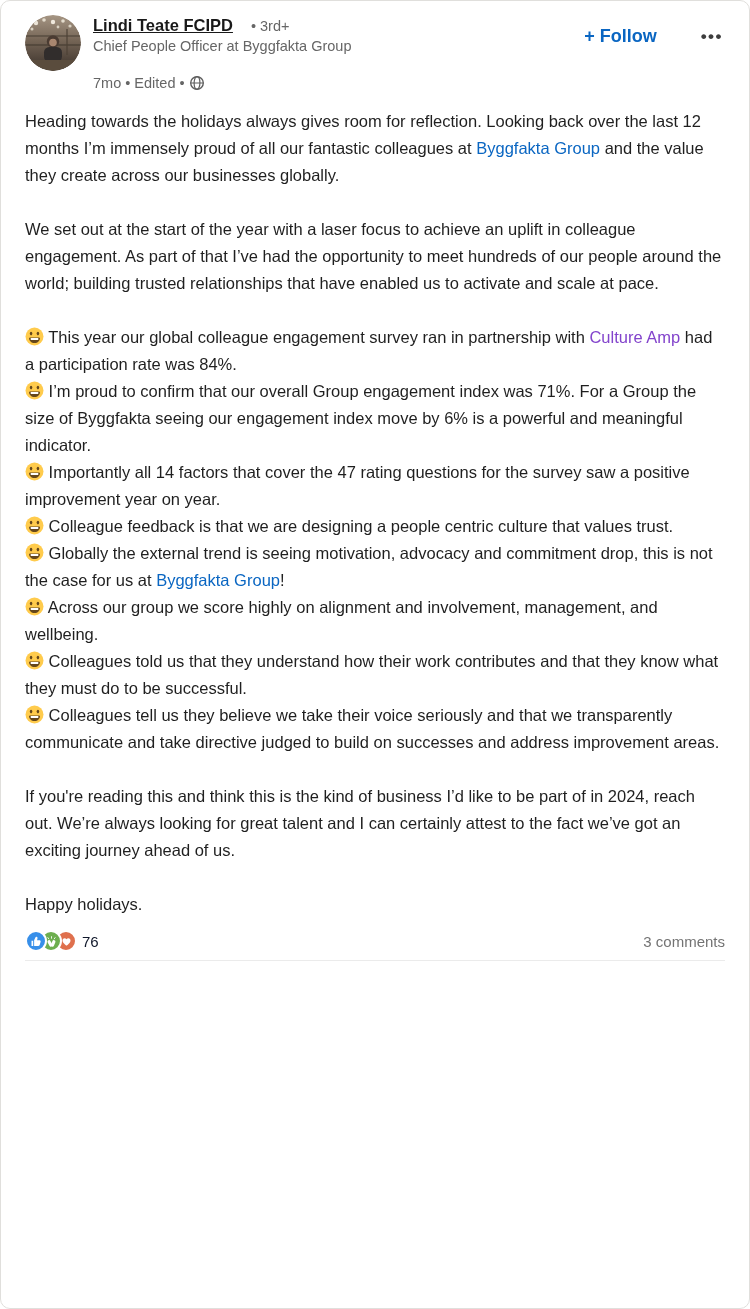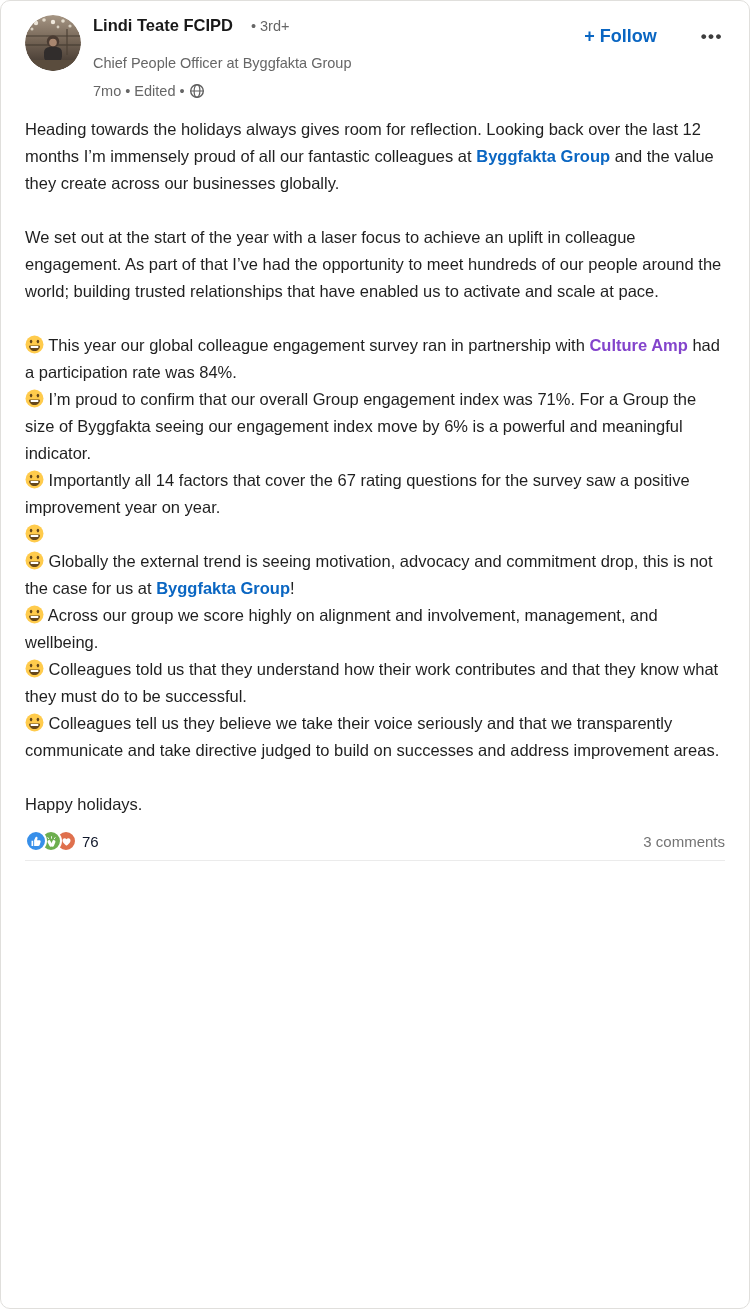--- a/index.html
+++ b/index.html
@@ -7,31 +7,31 @@
   .card {
     position:relative; width:750px; height:1309px;
     background:#fff; border:1px solid #e0dfdc; border-radius:10px;
     overflow:hidden;
   }
   
   .header { display:flex; align-items:flex-start; padding:14px 16px 0 24px; }
   .avatar { width:56px; height:56px; border-radius:50%; overflow:hidden; flex:0 0 56px; cursor:pointer; }
   .header-info { margin-left:12px; padding-top:1px; min-width:0; }
   .name-row { display:flex; align-items:baseline; cursor:pointer; }
-  .actor-name { font-size:16.5px; font-weight:700; color:rgba(0,0,0,.9); }
+  .actor-name { font-size:16.5px; font-weight:700; color:rgba(0,0,0,.9);text-decoration:underline; }
   .degree { font-size:14.5px; color:#666; margin-left:18px; font-weight:400; }
-  .headline { font-size:14.5px; color:#666; margin-top:20px; white-space:nowrap; }
-  .timerow { font-size:14.5px; color:#666; margin-top:12px; display:flex; align-items:center; gap:4px; }
+  .headline { font-size:14.5px; color:#666; margin-top:3px; white-space:nowrap; }
+  .timerow { font-size:14.5px; color:#666; margin-top:21px; display:flex; align-items:center; gap:4px; }
   .header-actions { margin-left:auto; display:flex; align-items:center; gap:42px; padding-top:9px; padding-right:8px; }
   .follow-btn { color:#0a66c2; font-size:18px; font-weight:700; background:none; border:none; cursor:pointer; font-family:inherit; white-space:nowrap; }
   .more-btn { background:none; border:none; cursor:pointer; color:#3d3d3d; font-size:17px; font-weight:700; letter-spacing:1.5px; line-height:1; padding:4px 2px; }
   
   .post-body { padding:17px 24px 0 24px; font-size:16.5px; line-height:27px; color:rgba(0,0,0,.88); }
   .block.gap { margin-top:27px; }
-  .post-link { font-weight:700; cursor:pointer; }
+  .post-link { font-weight:400; cursor:pointer; }
   .post-link.blue { color:#0a66c2; }
   .post-link.purple { color:#8344cc; }
   .emoji { display:inline-block; }
   .emoji svg { width:19px; height:19px; vertical-align:-3px; }
   
   .social-row { display:flex; align-items:center; padding:12px 24px 8px 24px; }
   .reactions { display:flex; align-items:center; cursor:pointer; }
   .reaction { width:22px; height:22px; border-radius:50%; border:2px solid #fff; display:flex; align-items:center; justify-content:center; }
   .reaction + .reaction { margin-left:-7px; }
   .reaction svg { width:15px; height:15px; }
@@ -122,28 +122,28 @@
             <ellipse cx="24.5" cy="12.5" rx="2.4" ry="3.4" fill="#65471b"></ellipse>
             <path d="M18 30.5c-6.2 0-10.3-4.6-10.3-9.2 0-1 .7-1.6 1.9-1.6h16.8c1.2 0 1.9.6 1.9 1.6 0 4.6-4.1 9.2-10.3 9.2z" fill="#65471b"></path>
             <rect x="10.6" y="21" width="14.8" height="3.4" rx="1" fill="#ffffff"></rect>
           </svg></span><span> I’m proud to confirm that our overall Group engagement index was 71%. For a Group the size of Byggfakta seeing our engagement index move by 6% is a powerful and meaningful indicator.</span></div>
       <div class="block"><span class="emoji"><svg viewBox="0 0 36 36">
             <circle cx="18" cy="18" r="17" fill="#ffcb4c"></circle>
             <ellipse cx="11.5" cy="12.5" rx="2.4" ry="3.4" fill="#65471b"></ellipse>
             <ellipse cx="24.5" cy="12.5" rx="2.4" ry="3.4" fill="#65471b"></ellipse>
             <path d="M18 30.5c-6.2 0-10.3-4.6-10.3-9.2 0-1 .7-1.6 1.9-1.6h16.8c1.2 0 1.9.6 1.9 1.6 0 4.6-4.1 9.2-10.3 9.2z" fill="#65471b"></path>
             <rect x="10.6" y="21" width="14.8" height="3.4" rx="1" fill="#ffffff"></rect>
-          </svg></span><span> Importantly all 14 factors that cover the 67 rating questions for the survey saw a positive improvement year on year.</span></div>
-      <div class="block"><span class="emoji"><svg viewBox="0 0 36 36">
-            <circle cx="18" cy="18" r="17" fill="#ffcb4c"></circle>
-            <ellipse cx="11.5" cy="12.5" rx="2.4" ry="3.4" fill="#65471b"></ellipse>
-            <ellipse cx="24.5" cy="12.5" rx="2.4" ry="3.4" fill="#65471b"></ellipse>
-            <path d="M18 30.5c-6.2 0-10.3-4.6-10.3-9.2 0-1 .7-1.6 1.9-1.6h16.8c1.2 0 1.9.6 1.9 1.6 0 4.6-4.1 9.2-10.3 9.2z" fill="#65471b"></path>
-            <rect x="10.6" y="21" width="14.8" height="3.4" rx="1" fill="#ffffff"></rect>
-          </svg></span></div>
+          </svg></span><span> Importantly all 14 factors that cover the 47 rating questions for the survey saw a positive improvement year on year.</span></div>
+      <div class="block"><span class="emoji"><svg viewBox="0 0 36 36">
+            <circle cx="18" cy="18" r="17" fill="#ffcb4c"></circle>
+            <ellipse cx="11.5" cy="12.5" rx="2.4" ry="3.4" fill="#65471b"></ellipse>
+            <ellipse cx="24.5" cy="12.5" rx="2.4" ry="3.4" fill="#65471b"></ellipse>
+            <path d="M18 30.5c-6.2 0-10.3-4.6-10.3-9.2 0-1 .7-1.6 1.9-1.6h16.8c1.2 0 1.9.6 1.9 1.6 0 4.6-4.1 9.2-10.3 9.2z" fill="#65471b"></path>
+            <rect x="10.6" y="21" width="14.8" height="3.4" rx="1" fill="#ffffff"></rect>
+          </svg></span><span> Colleague feedback is that we are designing a people centric culture that values trust.</span></div>
       <div class="block"><span class="emoji"><svg viewBox="0 0 36 36">
             <circle cx="18" cy="18" r="17" fill="#ffcb4c"></circle>
             <ellipse cx="11.5" cy="12.5" rx="2.4" ry="3.4" fill="#65471b"></ellipse>
             <ellipse cx="24.5" cy="12.5" rx="2.4" ry="3.4" fill="#65471b"></ellipse>
             <path d="M18 30.5c-6.2 0-10.3-4.6-10.3-9.2 0-1 .7-1.6 1.9-1.6h16.8c1.2 0 1.9.6 1.9 1.6 0 4.6-4.1 9.2-10.3 9.2z" fill="#65471b"></path>
             <rect x="10.6" y="21" width="14.8" height="3.4" rx="1" fill="#ffffff"></rect>
           </svg></span><span> Globally the external trend is seeing motivation, advocacy and commitment drop, this is not the case for us at </span><span class="post-link blue">Byggfakta Group</span><span>!</span></div>
       <div class="block"><span class="emoji"><svg viewBox="0 0 36 36">
             <circle cx="18" cy="18" r="17" fill="#ffcb4c"></circle>
             <ellipse cx="11.5" cy="12.5" rx="2.4" ry="3.4" fill="#65471b"></ellipse>
@@ -158,20 +158,21 @@
             <path d="M18 30.5c-6.2 0-10.3-4.6-10.3-9.2 0-1 .7-1.6 1.9-1.6h16.8c1.2 0 1.9.6 1.9 1.6 0 4.6-4.1 9.2-10.3 9.2z" fill="#65471b"></path>
             <rect x="10.6" y="21" width="14.8" height="3.4" rx="1" fill="#ffffff"></rect>
           </svg></span><span> Colleagues told us that they understand how their work contributes and that they know what they must do to be successful.</span></div>
       <div class="block"><span class="emoji"><svg viewBox="0 0 36 36">
             <circle cx="18" cy="18" r="17" fill="#ffcb4c"></circle>
             <ellipse cx="11.5" cy="12.5" rx="2.4" ry="3.4" fill="#65471b"></ellipse>
             <ellipse cx="24.5" cy="12.5" rx="2.4" ry="3.4" fill="#65471b"></ellipse>
             <path d="M18 30.5c-6.2 0-10.3-4.6-10.3-9.2 0-1 .7-1.6 1.9-1.6h16.8c1.2 0 1.9.6 1.9 1.6 0 4.6-4.1 9.2-10.3 9.2z" fill="#65471b"></path>
             <rect x="10.6" y="21" width="14.8" height="3.4" rx="1" fill="#ffffff"></rect>
           </svg></span><span> Colleagues tell us they believe we take their voice seriously and that we transparently communicate and take directive judged to build on successes and address improvement areas.</span></div>
+      <div class="block gap"><span>If you're reading this and think this is the kind of business I’d like to be part of in 2024, reach out. We’re always looking for great talent and I can certainly attest to the fact we’ve got an exciting journey ahead of us.</span></div>
       <div class="block gap"><span>Happy holidays.</span></div>
     </div>
 
   <div class="social-row">
     <div class="reactions">
       <span class="reaction rx-like">
         <svg viewBox="0 0 24 24">
           <path fill="#fff" d="M4 10.6h2.7V19H4zM8.2 19h6.9c1 0 1.9-.7 2.1-1.7l1.4-5.1c.3-1.2-.6-2.3-1.8-2.3h-3.9l.7-3.2c.2-1-.4-2-1.4-2.2-.8-.2-1.6.2-2 .9l-2 4.6z"></path>
         </svg>
       </span>

